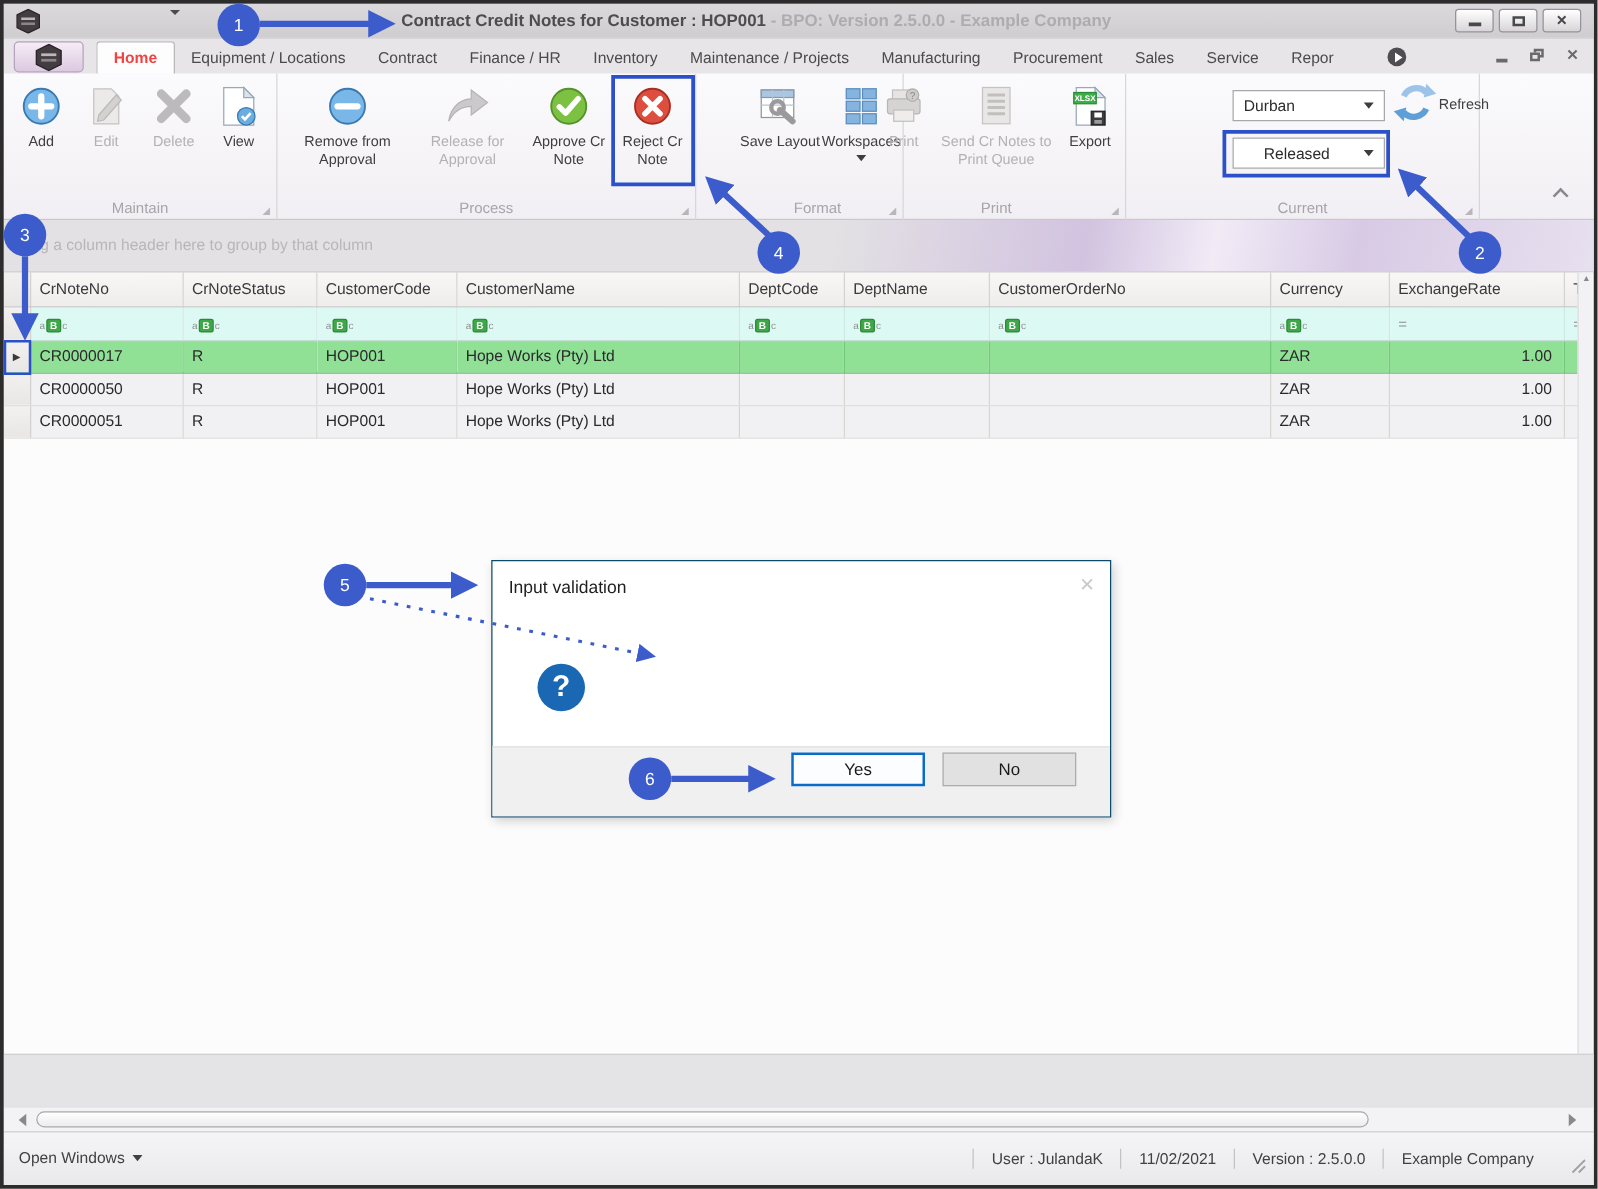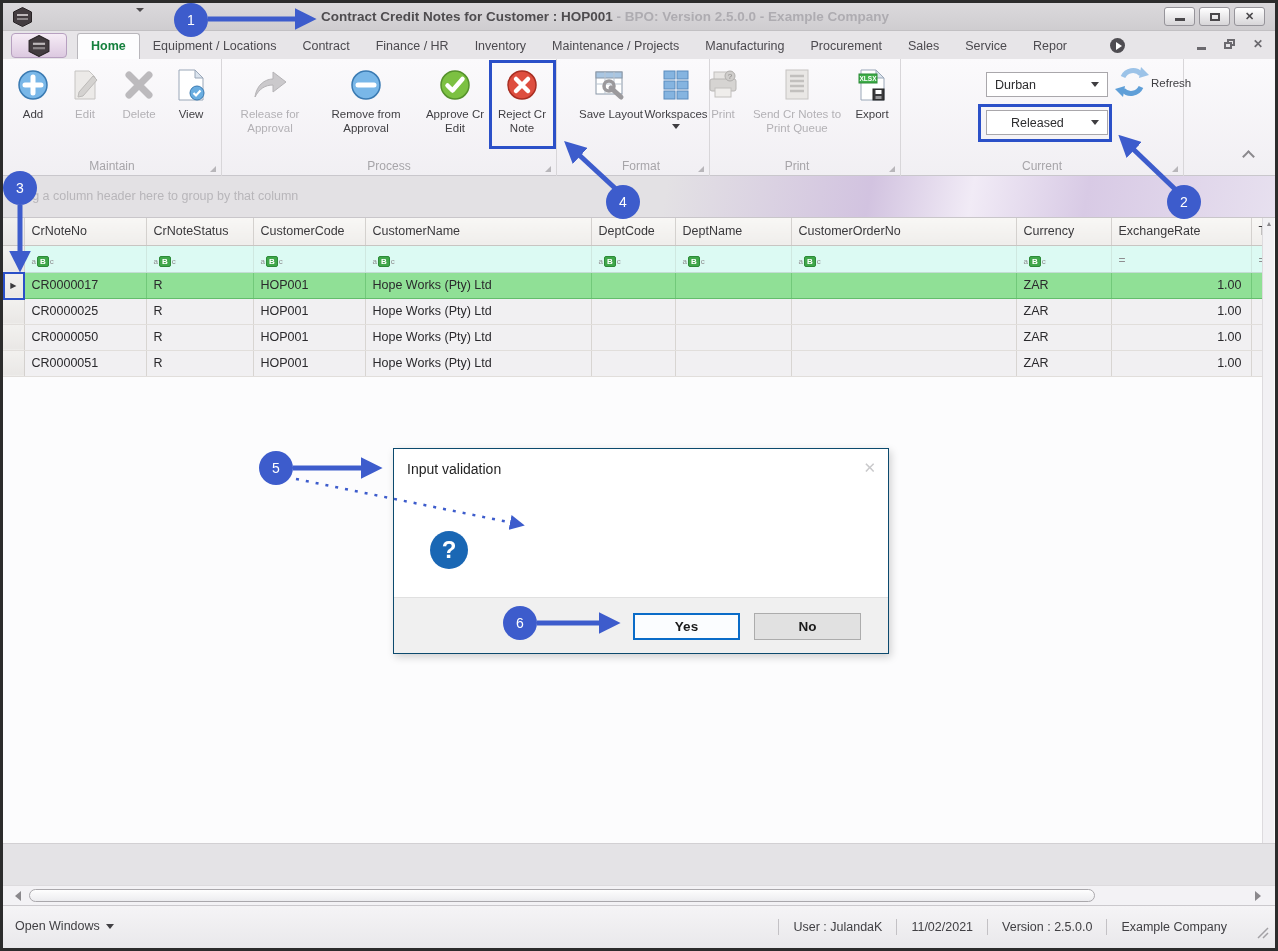--- a/index.html
+++ b/index.html
@@ -26,21 +26,21 @@
   .glyph-max { width:10px; height:8px; border:2px solid #4a484b; }
 
   
   .tabrow { position:absolute; left:0; top:28px; right:0; height:28px; background:#e7e5e8; }
   .appbtn { position:absolute; left:8px; top:2px; width:56px; height:25px; border-radius:4px;
             background:linear-gradient(#f6ecf6,#dcc9e0); border:1px solid #b7a0c0;
             display:flex; align-items:center; justify-content:center; }
   .tabs { position:absolute; left:74px; top:0; height:28px; display:flex; align-items:flex-end; }
   .tab { padding:5px 13px 6px; font-size:12.5px; color:#4c4a4f; white-space:nowrap; cursor:default; }
   .tab.active { background:#fdfdfe; border:1px solid #b9b7bc; border-bottom:none;
-                border-radius:3px 3px 0 0; font-weight:bold; color:#15803d; }
+                border-radius:3px 3px 0 0; font-weight:bold; color:#ef4444; }
   .tabscroll { position:absolute; right:150px; top:7px; width:15px; height:15px; border-radius:50%;
                background:#4f4d52; display:flex; align-items:center; justify-content:center; }
   .tabscroll .tri { width:0; height:0; border-top:4px solid transparent; border-bottom:4px solid transparent;
                     border-left:6px solid #ffffff; margin-left:2px; }
   .mdibtns { position:absolute; right:12px; top:6px; display:flex; gap:18px; align-items:center; color:#6b696e; }
   .mdi-min { width:9px; height:3px; background:#6b696e; margin-top:8px; }
   .mdi-restore { position:relative; width:11px; height:10px; }
   .mdi-restore .b { position:absolute; width:8px; height:7px; border:2px solid #6b696e; background:#e7e5e8; }
   .mdi-restore .b1 { right:0; top:0; }
   .mdi-restore .b2 { left:0; bottom:0; }
@@ -126,22 +126,22 @@
   .dialog { position:absolute; left:390px; top:445px; width:496px; height:206px; background:#ffffff;
             border:1px solid #0c4a6e; box-shadow:2px 3px 8px rgba(0,0,0,0.18); z-index:30; }
   .dlg-title { position:absolute; left:13px; top:12px; font-size:14px; color:#1f1f1f; }
   .dlg-close { position:absolute; right:12px; top:10px; font-size:15px; color:#c9c9cb; cursor:default; }
   .dlg-qicon { position:absolute; left:36px; top:82px; width:38px; height:38px; border-radius:50%;
                background:#1a67b4; color:#ffffff; font-size:24px; font-weight:bold; display:flex;
                align-items:center; justify-content:center; }
   .dlg-msg { position:absolute; left:94px; top:92px; font-size:15px; color:#2a2a2a; white-space:nowrap; }
   .dlg-footer { position:absolute; left:0; right:0; bottom:0; height:56px; background:#f0f0f0;
                 border-top:1px solid #e0e0e0; }
-  .dlg-btn { position:absolute; top:15px; width:107px; height:27px; font-size:13.5px; display:flex;
-             align-items:center; justify-content:center; cursor:default;font-weight:bold; }
+  .dlg-btn { position:absolute; top:4px; width:107px; height:27px; font-size:13.5px; display:flex;
+             align-items:center; justify-content:center; cursor:default; }
   .btn-yes { left:239px; background:#fbfdff; border:2px solid #0a6cc8; color:#1a1a1a; }
   .btn-no  { left:360px; background:#e1e1e1; border:1px solid #acacac; color:#1a1a1a; }
 
   
   .hlbox { position:absolute; border:3px solid #2b50c8; z-index:40; pointer-events:none; }
   .callout { position:absolute; width:34px; height:34px; border-radius:50%; background:#3d5ccc;
              color:#ffffff; font-size:14px; display:flex; align-items:center; justify-content:center;
              z-index:55; }
   svg.overlay { position:absolute; left:0; top:0; width:1272px; height:945px; z-index:50; pointer-events:none; }
 </style>
@@ -250,61 +250,61 @@
           </span>
           <span>View</span>
         </div>
       </div>
       <span class="rglabel">Maintain</span>
       <span class="launcher"></span>
     </div>
 
     <div class="rgroup" style="left:219px; width:335px;">
       <div class="rbuttons">
-        <div class="rbtn disabled" style="width:88px;">
-          <span class="ric">
-            <svg width="38" height="32" viewBox="0 0 38 32">
-                <path d="M4 28 C6 14 16 10 22 10 L22 3 L35 13 L22 23 L22 16 C14 16 8 20 4 28 z" fill="#cbc9cc" stroke="#b5b3b6"></path>
-              </svg>
-          </span>
-          <span>Release for Approval</span>
-        </div>
         <div class="rbtn" style="width:104px;">
           <span class="ric">
             <svg width="34" height="34" viewBox="0 0 34 34">
                 <circle cx="17" cy="17" r="14" fill="#79b7e8" stroke="#3a7ab2" stroke-width="1.5"></circle>
                 <path d="M9 17 h16" stroke="#ffffff" stroke-width="5" stroke-linecap="round"></path>
               </svg>
           </span>
           <span>Remove from Approval</span>
         </div>
+        <div class="rbtn disabled" style="width:88px;">
+          <span class="ric">
+            <svg width="38" height="32" viewBox="0 0 38 32">
+                <path d="M4 28 C6 14 16 10 22 10 L22 3 L35 13 L22 23 L22 16 C14 16 8 20 4 28 z" fill="#cbc9cc" stroke="#b5b3b6"></path>
+              </svg>
+          </span>
+          <span>Release for Approval</span>
+        </div>
         <div class="rbtn" style="width:74px;">
           <span class="ric">
             <svg width="34" height="34" viewBox="0 0 34 34">
                 <circle cx="17" cy="17" r="14" fill="#7cc142" stroke="#55912c" stroke-width="1.5"></circle>
                 <path d="M9.5 17.5 l5 5 L24.5 11" stroke="#ffffff" stroke-width="4.5" fill="none" stroke-linecap="round" stroke-linejoin="round"></path>
               </svg>
           </span>
-          <span>Approve Cr Edit</span>
+          <span>Approve Cr Note</span>
         </div>
         <div class="rbtn" style="width:60px;">
           <span class="ric">
             <svg width="34" height="34" viewBox="0 0 34 34">
                 <circle cx="17" cy="17" r="14" fill="#de4e3f" stroke="#a82e22" stroke-width="1.5"></circle>
                 <path d="M11 11 L23 23 M23 11 L11 23" stroke="#ffffff" stroke-width="4.5" stroke-linecap="round"></path>
               </svg>
           </span>
           <span>Reject Cr Note</span>
         </div>
       </div>
       <span class="rglabel">Process</span>
       <span class="launcher"></span>
     </div>
 
-    <div class="rgroup" style="left:570px; width:137px;">
+    <div class="rgroup" style="left:583px; width:137px;">
       <div class="rbuttons">
         <div class="rbtn" style="width:72px;">
           <span class="ric">
             <svg width="36" height="34" viewBox="0 0 36 34">
                 <rect x="3" y="4" width="26" height="22" fill="#ffffff" stroke="#8a98a8"></rect>
                 <rect x="3" y="4" width="26" height="6" fill="#a9c6e2" stroke="#8a98a8"></rect>
                 <path d="M3 16 h26 M12 4 v22 M21 4 v22" stroke="#b9c4d0"></path>
                 <path d="M18 20 l10 9" stroke="#9b999c" stroke-width="5" stroke-linecap="round"></path>
                 <circle cx="16" cy="18" r="5" fill="none" stroke="#9b999c" stroke-width="3.5"></circle>
               </svg>
@@ -489,33 +489,20 @@
         <td>Hope Works (Pty) Ltd</td>
         <td></td>
         <td></td>
         <td></td>
         <td>ZAR</td>
         <td class="num">1.00</td>
         <td></td>
       </tr>
       <tr class="row">
         <td class="ind"></td>
-        <td>CR0000025</td>
-        <td>R</td>
-        <td>HOP001</td>
-        <td>Hope Works (Pty) Ltd</td>
-        <td></td>
-        <td></td>
-        <td></td>
-        <td>ZAR</td>
-        <td class="num">1.00</td>
-        <td></td>
-      </tr>
-      <tr class="row">
-        <td class="ind"></td>
         <td>CR0000050</td>
         <td>R</td>
         <td>HOP001</td>
         <td>Hope Works (Pty) Ltd</td>
         <td></td>
         <td></td>
         <td></td>
         <td>ZAR</td>
         <td class="num">1.00</td>
         <td></td>

